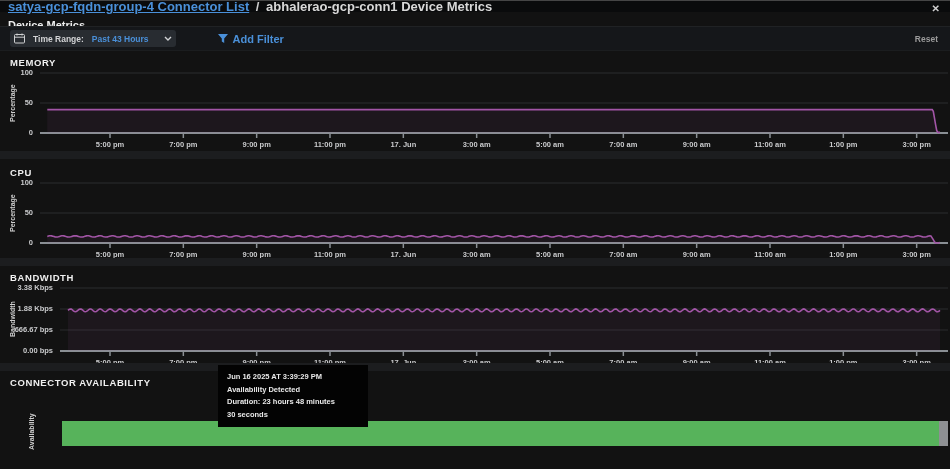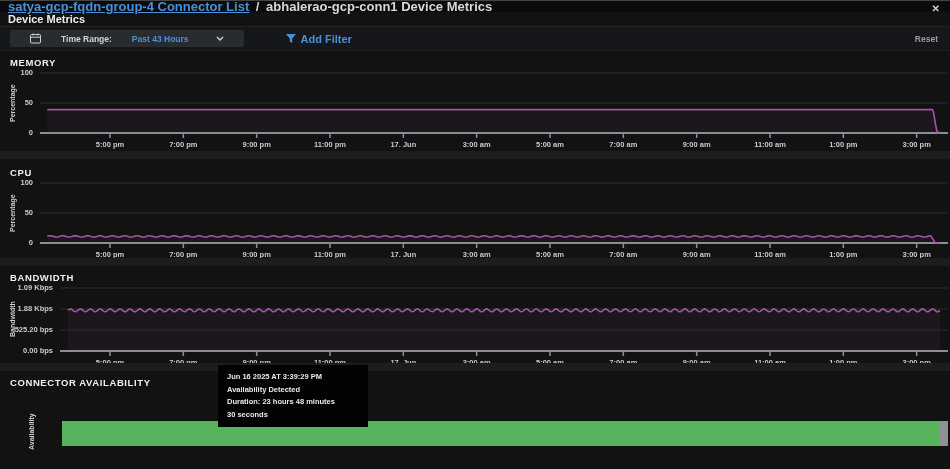--- a/index.html
+++ b/index.html
@@ -8,25 +8,25 @@
     background:#121212;box-sizing:border-box;border-top:1px solid #454545;
     font-family:"Liberation Sans",sans-serif;
     -webkit-font-smoothing:antialiased;
   }
   .topbar{position:absolute;top:0;left:0;right:0;height:11px;background:#0a0b0c;
     font-size:13px;font-weight:700;line-height:11px;padding-left:8px;color:#c8c8c8;white-space:nowrap;}
   .topbar a{color:var(--accent,#4a90d9);text-decoration:underline;cursor:pointer;}
   .topbar .sep{color:#cfcfcf;padding:0 3px;}
   .topbar .curr{color:#d8d8d8;}
   .close-x{position:absolute;top:2px;right:10px;color:#cfcfcf;font-size:10px;font-weight:700;cursor:pointer;z-index:9;}
-  .page-title{position:absolute;top:12px;left:8px;font-size:11px;font-weight:700;color:#ededed;}
+  .page-title{position:absolute;top:18px;left:8px;font-size:11px;font-weight:700;color:#ededed;}
   .toolbar{position:absolute;top:25px;left:0;right:0;height:23px;background:#15171a;
     border-top:1px solid #202224;border-bottom:1px solid #1b1d1f;display:flex;align-items:center;padding-left:10px;}
   .tr-btn{height:17px;background:#282c31;border-radius:3px;display:flex;align-items:center;
-    padding:0 20px;font-size:8.5px;font-weight:700;color:#d2d3d5;cursor:pointer;gap:20px;}
+    padding:0 4px;font-size:8.5px;font-weight:700;color:#d2d3d5;cursor:pointer;gap:8px;}
   .tr-btn .blue{color:var(--accent,#4a90d9);}
   .tr-btn .chev{margin-left:7px;display:flex;}
   .add-filter{display:flex;align-items:center;gap:5px;margin-left:42px;
     color:var(--accent,#4a90d9);font-size:11px;font-weight:700;cursor:pointer;}
   .reset-btn{position:absolute;right:12px;top:7px;color:#9b9b9b;font-size:8.5px;font-weight:700;cursor:pointer;}
   .chart-section{position:absolute;left:0;width:950px;}
   .chart-title{position:absolute;top:4px;left:10px;font-size:9.5px;font-weight:700;
     letter-spacing:.6px;color:#f0f0f0;white-space:nowrap;}
   .chart-svg{position:absolute;left:0;display:block;}
   .ylabel{position:absolute;writing-mode:vertical-rl;transform:rotate(180deg);
@@ -175,23 +175,23 @@
       <line x1="549.998" x2="549.998" y1="69" y2="74" stroke="#8a8f94" stroke-width="1.5"></line>
       <line x1="623.331" x2="623.331" y1="69" y2="74" stroke="#8a8f94" stroke-width="1.5"></line>
       <line x1="696.664" x2="696.664" y1="69" y2="74" stroke="#8a8f94" stroke-width="1.5"></line>
       <line x1="769.997" x2="769.997" y1="69" y2="74" stroke="#8a8f94" stroke-width="1.5"></line>
       <line x1="843.3299999999999" x2="843.3299999999999" y1="69" y2="74" stroke="#8a8f94" stroke-width="1.5"></line>
       <line x1="916.663" x2="916.663" y1="69" y2="74" stroke="#8a8f94" stroke-width="1.5"></line>
       <path d="M68.0,28.37L69.1,27.46L70.2,26.97L71.3,27.12L72.4,27.84L73.4,28.80L74.5,29.56L75.6,29.77L76.7,29.34L77.8,28.45L78.9,27.53L80.0,26.99L81.1,27.08L82.2,27.76L83.3,28.72L84.3,29.51L85.4,29.78L86.5,29.40L87.6,28.54L88.7,27.61L89.8,27.02L90.9,27.05L92.0,27.68L93.1,28.63L94.2,29.46L95.2,29.78L96.3,29.46L97.4,28.63L98.5,27.68L99.6,27.05L100.7,27.02L101.8,27.61L102.9,28.54L104.0,29.40L105.1,29.78L106.1,29.51L107.2,28.72L108.3,27.76L109.4,27.08L110.5,26.99L111.6,27.53L112.7,28.45L113.8,29.34L114.9,29.77L116.0,29.56L117.0,28.80L118.1,27.84L119.2,27.12L120.3,26.97L121.4,27.46L122.5,28.36L123.6,29.27L124.7,29.76L125.8,29.61L126.9,28.89L127.9,27.93L129.0,27.17L130.1,26.96L131.2,27.39L132.3,28.28L133.4,29.20L134.5,29.74L135.6,29.65L136.7,28.97L137.8,28.01L138.8,27.22L139.9,26.95L141.0,27.33L142.1,28.19L143.2,29.12L144.3,29.71L145.4,29.68L146.5,29.05L147.6,28.10L148.7,27.27L149.7,26.95L150.8,27.27L151.9,28.10L153.0,29.05L154.1,29.68L155.2,29.71L156.3,29.12L157.4,28.19L158.5,27.33L159.6,26.95L160.6,27.22L161.7,28.01L162.8,28.97L163.9,29.65L165.0,29.74L166.1,29.20L167.2,28.28L168.3,27.39L169.4,26.96L170.5,27.17L171.5,27.93L172.6,28.89L173.7,29.61L174.8,29.76L175.9,29.27L177.0,28.36L178.1,27.46L179.2,26.97L180.3,27.12L181.4,27.84L182.4,28.80L183.5,29.56L184.6,29.77L185.7,29.34L186.8,28.45L187.9,27.53L189.0,26.99L190.1,27.08L191.2,27.76L192.3,28.72L193.3,29.51L194.4,29.78L195.5,29.40L196.6,28.54L197.7,27.61L198.8,27.02L199.9,27.05L201.0,27.68L202.1,28.63L203.2,29.46L204.2,29.78L205.3,29.46L206.4,28.63L207.5,27.68L208.6,27.05L209.7,27.02L210.8,27.61L211.9,28.54L213.0,29.40L214.1,29.78L215.1,29.51L216.2,28.72L217.3,27.76L218.4,27.08L219.5,26.99L220.6,27.53L221.7,28.45L222.8,29.34L223.9,29.77L225.0,29.56L226.0,28.80L227.1,27.84L228.2,27.12L229.3,26.97L230.4,27.46L231.5,28.37L232.6,29.27L233.7,29.76L234.8,29.61L235.9,28.89L236.9,27.93L238.0,27.17L239.1,26.96L240.2,27.39L241.3,28.28L242.4,29.20L243.5,29.74L244.6,29.65L245.7,28.97L246.8,28.01L247.8,27.22L248.9,26.95L250.0,27.33L251.1,28.19L252.2,29.12L253.3,29.71L254.4,29.68L255.5,29.05L256.6,28.10L257.7,27.27L258.7,26.95L259.8,27.27L260.9,28.10L262.0,29.05L263.1,29.68L264.2,29.71L265.3,29.12L266.4,28.19L267.5,27.33L268.6,26.95L269.6,27.22L270.7,28.01L271.8,28.97L272.9,29.65L274.0,29.74L275.1,29.20L276.2,28.28L277.3,27.39L278.4,26.96L279.5,27.17L280.5,27.93L281.6,28.89L282.7,29.61L283.8,29.76L284.9,29.27L286.0,28.37L287.1,27.46L288.2,26.97L289.3,27.12L290.4,27.84L291.4,28.80L292.5,29.56L293.6,29.77L294.7,29.34L295.8,28.45L296.9,27.53L298.0,26.99L299.1,27.08L300.2,27.76L301.3,28.72L302.3,29.51L303.4,29.78L304.5,29.40L305.6,28.54L306.7,27.61L307.8,27.02L308.9,27.05L310.0,27.68L311.1,28.63L312.2,29.46L313.2,29.78L314.3,29.46L315.4,28.63L316.5,27.68L317.6,27.05L318.7,27.02L319.8,27.61L320.9,28.54L322.0,29.40L323.1,29.78L324.1,29.51L325.2,28.72L326.3,27.76L327.4,27.08L328.5,26.99L329.6,27.53L330.7,28.45L331.8,29.34L332.9,29.77L334.0,29.56L335.0,28.80L336.1,27.84L337.2,27.12L338.3,26.97L339.4,27.46L340.5,28.36L341.6,29.27L342.7,29.76L343.8,29.61L344.9,28.89L345.9,27.93L347.0,27.17L348.1,26.96L349.2,27.39L350.3,28.28L351.4,29.20L352.5,29.74L353.6,29.65L354.7,28.97L355.8,28.01L356.8,27.22L357.9,26.95L359.0,27.33L360.1,28.19L361.2,29.12L362.3,29.71L363.4,29.68L364.5,29.05L365.6,28.10L366.7,27.27L367.7,26.95L368.8,27.27L369.9,28.10L371.0,29.05L372.1,29.68L373.2,29.71L374.3,29.12L375.4,28.19L376.5,27.33L377.6,26.95L378.6,27.22L379.7,28.01L380.8,28.97L381.9,29.65L383.0,29.74L384.1,29.20L385.2,28.28L386.3,27.39L387.4,26.96L388.5,27.17L389.5,27.93L390.6,28.89L391.7,29.61L392.8,29.76L393.9,29.27L395.0,28.37L396.1,27.46L397.2,26.97L398.3,27.12L399.4,27.84L400.4,28.80L401.5,29.56L402.6,29.77L403.7,29.34L404.8,28.45L405.9,27.53L407.0,26.99L408.1,27.08L409.2,27.76L410.3,28.72L411.3,29.51L412.4,29.78L413.5,29.40L414.6,28.54L415.7,27.61L416.8,27.02L417.9,27.05L419.0,27.68L420.1,28.63L421.2,29.46L422.2,29.78L423.3,29.46L424.4,28.63L425.5,27.68L426.6,27.05L427.7,27.02L428.8,27.61L429.9,28.54L431.0,29.40L432.1,29.78L433.1,29.51L434.2,28.72L435.3,27.76L436.4,27.08L437.5,26.99L438.6,27.53L439.7,28.45L440.8,29.34L441.9,29.77L443.0,29.56L444.0,28.80L445.1,27.84L446.2,27.12L447.3,26.97L448.4,27.46L449.5,28.36L450.6,29.27L451.7,29.76L452.8,29.61L453.9,28.89L454.9,27.93L456.0,27.17L457.1,26.96L458.2,27.39L459.3,28.28L460.4,29.20L461.5,29.74L462.6,29.65L463.7,28.97L464.8,28.01L465.8,27.22L466.9,26.95L468.0,27.33L469.1,28.19L470.2,29.12L471.3,29.71L472.4,29.68L473.5,29.05L474.6,28.10L475.7,27.27L476.7,26.95L477.8,27.27L478.9,28.10L480.0,29.05L481.1,29.68L482.2,29.71L483.3,29.12L484.4,28.19L485.5,27.33L486.6,26.95L487.6,27.22L488.7,28.01L489.8,28.97L490.9,29.65L492.0,29.74L493.1,29.20L494.2,28.28L495.3,27.39L496.4,26.96L497.5,27.17L498.5,27.93L499.6,28.89L500.7,29.61L501.8,29.76L502.9,29.27L504.0,28.37L505.1,27.46L506.2,26.97L507.3,27.12L508.4,27.84L509.5,28.80L510.5,29.56L511.6,29.77L512.7,29.34L513.8,28.45L514.9,27.53L516.0,26.99L517.1,27.08L518.2,27.76L519.3,28.72L520.4,29.51L521.4,29.78L522.5,29.40L523.6,28.54L524.7,27.61L525.8,27.02L526.9,27.05L528.0,27.68L529.1,28.63L530.2,29.46L531.3,29.78L532.3,29.46L533.4,28.63L534.5,27.68L535.6,27.05L536.7,27.02L537.8,27.61L538.9,28.54L540.0,29.40L541.1,29.78L542.2,29.51L543.2,28.72L544.3,27.76L545.4,27.08L546.5,26.99L547.6,27.53L548.7,28.45L549.8,29.34L550.9,29.77L552.0,29.56L553.1,28.80L554.1,27.84L555.2,27.12L556.3,26.97L557.4,27.46L558.5,28.36L559.6,29.27L560.7,29.76L561.8,29.61L562.9,28.89L564.0,27.93L565.0,27.17L566.1,26.96L567.2,27.39L568.3,28.28L569.4,29.20L570.5,29.74L571.6,29.65L572.7,28.97L573.8,28.01L574.9,27.22L575.9,26.95L577.0,27.33L578.1,28.19L579.2,29.12L580.3,29.71L581.4,29.68L582.5,29.05L583.6,28.10L584.7,27.27L585.8,26.95L586.8,27.27L587.9,28.10L589.0,29.05L590.1,29.68L591.2,29.71L592.3,29.12L593.4,28.19L594.5,27.33L595.6,26.95L596.7,27.22L597.7,28.01L598.8,28.97L599.9,29.65L601.0,29.74L602.1,29.20L603.2,28.28L604.3,27.39L605.4,26.96L606.5,27.17L607.6,27.93L608.6,28.89L609.7,29.61L610.8,29.76L611.9,29.27L613.0,28.37L614.1,27.46L615.2,26.97L616.3,27.12L617.4,27.84L618.5,28.80L619.5,29.56L620.6,29.77L621.7,29.34L622.8,28.45L623.9,27.53L625.0,26.99L626.1,27.08L627.2,27.76L628.3,28.72L629.4,29.51L630.4,29.78L631.5,29.40L632.6,28.54L633.7,27.61L634.8,27.02L635.9,27.05L637.0,27.68L638.1,28.63L639.2,29.46L640.3,29.78L641.3,29.46L642.4,28.63L643.5,27.68L644.6,27.05L645.7,27.02L646.8,27.61L647.9,28.54L649.0,29.40L650.1,29.78L651.2,29.51L652.2,28.72L653.3,27.76L654.4,27.08L655.5,26.99L656.6,27.53L657.7,28.45L658.8,29.34L659.9,29.77L661.0,29.56L662.1,28.80L663.1,27.84L664.2,27.12L665.3,26.97L666.4,27.46L667.5,28.36L668.6,29.27L669.7,29.76L670.8,29.61L671.9,28.89L673.0,27.93L674.0,27.17L675.1,26.96L676.2,27.39L677.3,28.28L678.4,29.20L679.5,29.74L680.6,29.65L681.7,28.97L682.8,28.01L683.9,27.22L684.9,26.95L686.0,27.33L687.1,28.19L688.2,29.12L689.3,29.71L690.4,29.68L691.5,29.05L692.6,28.10L693.7,27.27L694.8,26.95L695.8,27.27L696.9,28.10L698.0,29.05L699.1,29.68L700.2,29.71L701.3,29.12L702.4,28.19L703.5,27.33L704.6,26.95L705.7,27.22L706.7,28.01L707.8,28.97L708.9,29.65L710.0,29.74L711.1,29.20L712.2,28.28L713.3,27.39L714.4,26.96L715.5,27.17L716.6,27.93L717.6,28.89L718.7,29.61L719.8,29.76L720.9,29.27L722.0,28.37L723.1,27.46L724.2,26.97L725.3,27.12L726.4,27.84L727.5,28.80L728.5,29.56L729.6,29.77L730.7,29.34L731.8,28.45L732.9,27.53L734.0,26.99L735.1,27.08L736.2,27.76L737.3,28.72L738.4,29.51L739.4,29.78L740.5,29.40L741.6,28.54L742.7,27.61L743.8,27.02L744.9,27.05L746.0,27.68L747.1,28.63L748.2,29.46L749.3,29.78L750.3,29.46L751.4,28.63L752.5,27.68L753.6,27.05L754.7,27.02L755.8,27.61L756.9,28.54L758.0,29.40L759.1,29.78L760.2,29.51L761.2,28.72L762.3,27.76L763.4,27.08L764.5,26.99L765.6,27.53L766.7,28.45L767.8,29.34L768.9,29.77L770.0,29.56L771.1,28.80L772.1,27.84L773.2,27.12L774.3,26.97L775.4,27.46L776.5,28.36L777.6,29.27L778.7,29.76L779.8,29.61L780.9,28.89L782.0,27.93L783.0,27.17L784.1,26.96L785.2,27.39L786.3,28.28L787.4,29.20L788.5,29.74L789.6,29.65L790.7,28.97L791.8,28.01L792.9,27.22L793.9,26.95L795.0,27.33L796.1,28.19L797.2,29.12L798.3,29.71L799.4,29.68L800.5,29.05L801.6,28.10L802.7,27.27L803.8,26.95L804.8,27.27L805.9,28.10L807.0,29.05L808.1,29.68L809.2,29.71L810.3,29.12L811.4,28.19L812.5,27.33L813.6,26.95L814.7,27.22L815.7,28.01L816.8,28.97L817.9,29.65L819.0,29.74L820.1,29.20L821.2,28.28L822.3,27.39L823.4,26.96L824.5,27.17L825.6,27.93L826.6,28.89L827.7,29.61L828.8,29.76L829.9,29.27L831.0,28.37L832.1,27.46L833.2,26.97L834.3,27.12L835.4,27.84L836.5,28.80L837.5,29.56L838.6,29.77L839.7,29.34L840.8,28.45L841.9,27.53L843.0,26.99L844.1,27.08L845.2,27.76L846.3,28.72L847.4,29.51L848.4,29.78L849.5,29.40L850.6,28.54L851.7,27.61L852.8,27.02L853.9,27.05L855.0,27.68L856.1,28.63L857.2,29.46L858.3,29.78L859.3,29.46L860.4,28.63L861.5,27.68L862.6,27.05L863.7,27.02L864.8,27.61L865.9,28.54L867.0,29.40L868.1,29.78L869.2,29.51L870.2,28.72L871.3,27.76L872.4,27.08L873.5,26.99L874.6,27.53L875.7,28.45L876.8,29.34L877.9,29.77L879.0,29.56L880.1,28.80L881.1,27.84L882.2,27.12L883.3,26.97L884.4,27.46L885.5,28.36L886.6,29.27L887.7,29.76L888.8,29.61L889.9,28.89L891.0,27.93L892.0,27.17L893.1,26.96L894.2,27.39L895.3,28.28L896.4,29.20L897.5,29.74L898.6,29.65L899.7,28.97L900.8,28.01L901.9,27.22L902.9,26.95L904.0,27.33L905.1,28.19L906.2,29.12L907.3,29.71L908.4,29.68L909.5,29.05L910.6,28.10L911.7,27.27L912.8,26.95L913.8,27.27L914.9,28.10L916.0,29.05L917.1,29.68L918.2,29.71L919.3,29.12L920.4,28.19L921.5,27.33L922.6,26.95L923.7,27.22L924.7,28.01L925.8,28.97L926.9,29.65L928.0,29.74L929.1,29.20L930.2,28.28L931.3,27.39L932.4,26.96L933.5,27.17L934.6,27.93L935.6,28.89L936.7,29.61L937.8,29.76L938.9,29.27L940.0,28.37L940.0,69L68.0,69Z" fill="#a255a6" opacity="0.08"></path>
       <path d="M68.0,28.37L69.1,27.46L70.2,26.97L71.3,27.12L72.4,27.84L73.4,28.80L74.5,29.56L75.6,29.77L76.7,29.34L77.8,28.45L78.9,27.53L80.0,26.99L81.1,27.08L82.2,27.76L83.3,28.72L84.3,29.51L85.4,29.78L86.5,29.40L87.6,28.54L88.7,27.61L89.8,27.02L90.9,27.05L92.0,27.68L93.1,28.63L94.2,29.46L95.2,29.78L96.3,29.46L97.4,28.63L98.5,27.68L99.6,27.05L100.7,27.02L101.8,27.61L102.9,28.54L104.0,29.40L105.1,29.78L106.1,29.51L107.2,28.72L108.3,27.76L109.4,27.08L110.5,26.99L111.6,27.53L112.7,28.45L113.8,29.34L114.9,29.77L116.0,29.56L117.0,28.80L118.1,27.84L119.2,27.12L120.3,26.97L121.4,27.46L122.5,28.36L123.6,29.27L124.7,29.76L125.8,29.61L126.9,28.89L127.9,27.93L129.0,27.17L130.1,26.96L131.2,27.39L132.3,28.28L133.4,29.20L134.5,29.74L135.6,29.65L136.7,28.97L137.8,28.01L138.8,27.22L139.9,26.95L141.0,27.33L142.1,28.19L143.2,29.12L144.3,29.71L145.4,29.68L146.5,29.05L147.6,28.10L148.7,27.27L149.7,26.95L150.8,27.27L151.9,28.10L153.0,29.05L154.1,29.68L155.2,29.71L156.3,29.12L157.4,28.19L158.5,27.33L159.6,26.95L160.6,27.22L161.7,28.01L162.8,28.97L163.9,29.65L165.0,29.74L166.1,29.20L167.2,28.28L168.3,27.39L169.4,26.96L170.5,27.17L171.5,27.93L172.6,28.89L173.7,29.61L174.8,29.76L175.9,29.27L177.0,28.36L178.1,27.46L179.2,26.97L180.3,27.12L181.4,27.84L182.4,28.80L183.5,29.56L184.6,29.77L185.7,29.34L186.8,28.45L187.9,27.53L189.0,26.99L190.1,27.08L191.2,27.76L192.3,28.72L193.3,29.51L194.4,29.78L195.5,29.40L196.6,28.54L197.7,27.61L198.8,27.02L199.9,27.05L201.0,27.68L202.1,28.63L203.2,29.46L204.2,29.78L205.3,29.46L206.4,28.63L207.5,27.68L208.6,27.05L209.7,27.02L210.8,27.61L211.9,28.54L213.0,29.40L214.1,29.78L215.1,29.51L216.2,28.72L217.3,27.76L218.4,27.08L219.5,26.99L220.6,27.53L221.7,28.45L222.8,29.34L223.9,29.77L225.0,29.56L226.0,28.80L227.1,27.84L228.2,27.12L229.3,26.97L230.4,27.46L231.5,28.37L232.6,29.27L233.7,29.76L234.8,29.61L235.9,28.89L236.9,27.93L238.0,27.17L239.1,26.96L240.2,27.39L241.3,28.28L242.4,29.20L243.5,29.74L244.6,29.65L245.7,28.97L246.8,28.01L247.8,27.22L248.9,26.95L250.0,27.33L251.1,28.19L252.2,29.12L253.3,29.71L254.4,29.68L255.5,29.05L256.6,28.10L257.7,27.27L258.7,26.95L259.8,27.27L260.9,28.10L262.0,29.05L263.1,29.68L264.2,29.71L265.3,29.12L266.4,28.19L267.5,27.33L268.6,26.95L269.6,27.22L270.7,28.01L271.8,28.97L272.9,29.65L274.0,29.74L275.1,29.20L276.2,28.28L277.3,27.39L278.4,26.96L279.5,27.17L280.5,27.93L281.6,28.89L282.7,29.61L283.8,29.76L284.9,29.27L286.0,28.37L287.1,27.46L288.2,26.97L289.3,27.12L290.4,27.84L291.4,28.80L292.5,29.56L293.6,29.77L294.7,29.34L295.8,28.45L296.9,27.53L298.0,26.99L299.1,27.08L300.2,27.76L301.3,28.72L302.3,29.51L303.4,29.78L304.5,29.40L305.6,28.54L306.7,27.61L307.8,27.02L308.9,27.05L310.0,27.68L311.1,28.63L312.2,29.46L313.2,29.78L314.3,29.46L315.4,28.63L316.5,27.68L317.6,27.05L318.7,27.02L319.8,27.61L320.9,28.54L322.0,29.40L323.1,29.78L324.1,29.51L325.2,28.72L326.3,27.76L327.4,27.08L328.5,26.99L329.6,27.53L330.7,28.45L331.8,29.34L332.9,29.77L334.0,29.56L335.0,28.80L336.1,27.84L337.2,27.12L338.3,26.97L339.4,27.46L340.5,28.36L341.6,29.27L342.7,29.76L343.8,29.61L344.9,28.89L345.9,27.93L347.0,27.17L348.1,26.96L349.2,27.39L350.3,28.28L351.4,29.20L352.5,29.74L353.6,29.65L354.7,28.97L355.8,28.01L356.8,27.22L357.9,26.95L359.0,27.33L360.1,28.19L361.2,29.12L362.3,29.71L363.4,29.68L364.5,29.05L365.6,28.10L366.7,27.27L367.7,26.95L368.8,27.27L369.9,28.10L371.0,29.05L372.1,29.68L373.2,29.71L374.3,29.12L375.4,28.19L376.5,27.33L377.6,26.95L378.6,27.22L379.7,28.01L380.8,28.97L381.9,29.65L383.0,29.74L384.1,29.20L385.2,28.28L386.3,27.39L387.4,26.96L388.5,27.17L389.5,27.93L390.6,28.89L391.7,29.61L392.8,29.76L393.9,29.27L395.0,28.37L396.1,27.46L397.2,26.97L398.3,27.12L399.4,27.84L400.4,28.80L401.5,29.56L402.6,29.77L403.7,29.34L404.8,28.45L405.9,27.53L407.0,26.99L408.1,27.08L409.2,27.76L410.3,28.72L411.3,29.51L412.4,29.78L413.5,29.40L414.6,28.54L415.7,27.61L416.8,27.02L417.9,27.05L419.0,27.68L420.1,28.63L421.2,29.46L422.2,29.78L423.3,29.46L424.4,28.63L425.5,27.68L426.6,27.05L427.7,27.02L428.8,27.61L429.9,28.54L431.0,29.40L432.1,29.78L433.1,29.51L434.2,28.72L435.3,27.76L436.4,27.08L437.5,26.99L438.6,27.53L439.7,28.45L440.8,29.34L441.9,29.77L443.0,29.56L444.0,28.80L445.1,27.84L446.2,27.12L447.3,26.97L448.4,27.46L449.5,28.36L450.6,29.27L451.7,29.76L452.8,29.61L453.9,28.89L454.9,27.93L456.0,27.17L457.1,26.96L458.2,27.39L459.3,28.28L460.4,29.20L461.5,29.74L462.6,29.65L463.7,28.97L464.8,28.01L465.8,27.22L466.9,26.95L468.0,27.33L469.1,28.19L470.2,29.12L471.3,29.71L472.4,29.68L473.5,29.05L474.6,28.10L475.7,27.27L476.7,26.95L477.8,27.27L478.9,28.10L480.0,29.05L481.1,29.68L482.2,29.71L483.3,29.12L484.4,28.19L485.5,27.33L486.6,26.95L487.6,27.22L488.7,28.01L489.8,28.97L490.9,29.65L492.0,29.74L493.1,29.20L494.2,28.28L495.3,27.39L496.4,26.96L497.5,27.17L498.5,27.93L499.6,28.89L500.7,29.61L501.8,29.76L502.9,29.27L504.0,28.37L505.1,27.46L506.2,26.97L507.3,27.12L508.4,27.84L509.5,28.80L510.5,29.56L511.6,29.77L512.7,29.34L513.8,28.45L514.9,27.53L516.0,26.99L517.1,27.08L518.2,27.76L519.3,28.72L520.4,29.51L521.4,29.78L522.5,29.40L523.6,28.54L524.7,27.61L525.8,27.02L526.9,27.05L528.0,27.68L529.1,28.63L530.2,29.46L531.3,29.78L532.3,29.46L533.4,28.63L534.5,27.68L535.6,27.05L536.7,27.02L537.8,27.61L538.9,28.54L540.0,29.40L541.1,29.78L542.2,29.51L543.2,28.72L544.3,27.76L545.4,27.08L546.5,26.99L547.6,27.53L548.7,28.45L549.8,29.34L550.9,29.77L552.0,29.56L553.1,28.80L554.1,27.84L555.2,27.12L556.3,26.97L557.4,27.46L558.5,28.36L559.6,29.27L560.7,29.76L561.8,29.61L562.9,28.89L564.0,27.93L565.0,27.17L566.1,26.96L567.2,27.39L568.3,28.28L569.4,29.20L570.5,29.74L571.6,29.65L572.7,28.97L573.8,28.01L574.9,27.22L575.9,26.95L577.0,27.33L578.1,28.19L579.2,29.12L580.3,29.71L581.4,29.68L582.5,29.05L583.6,28.10L584.7,27.27L585.8,26.95L586.8,27.27L587.9,28.10L589.0,29.05L590.1,29.68L591.2,29.71L592.3,29.12L593.4,28.19L594.5,27.33L595.6,26.95L596.7,27.22L597.7,28.01L598.8,28.97L599.9,29.65L601.0,29.74L602.1,29.20L603.2,28.28L604.3,27.39L605.4,26.96L606.5,27.17L607.6,27.93L608.6,28.89L609.7,29.61L610.8,29.76L611.9,29.27L613.0,28.37L614.1,27.46L615.2,26.97L616.3,27.12L617.4,27.84L618.5,28.80L619.5,29.56L620.6,29.77L621.7,29.34L622.8,28.45L623.9,27.53L625.0,26.99L626.1,27.08L627.2,27.76L628.3,28.72L629.4,29.51L630.4,29.78L631.5,29.40L632.6,28.54L633.7,27.61L634.8,27.02L635.9,27.05L637.0,27.68L638.1,28.63L639.2,29.46L640.3,29.78L641.3,29.46L642.4,28.63L643.5,27.68L644.6,27.05L645.7,27.02L646.8,27.61L647.9,28.54L649.0,29.40L650.1,29.78L651.2,29.51L652.2,28.72L653.3,27.76L654.4,27.08L655.5,26.99L656.6,27.53L657.7,28.45L658.8,29.34L659.9,29.77L661.0,29.56L662.1,28.80L663.1,27.84L664.2,27.12L665.3,26.97L666.4,27.46L667.5,28.36L668.6,29.27L669.7,29.76L670.8,29.61L671.9,28.89L673.0,27.93L674.0,27.17L675.1,26.96L676.2,27.39L677.3,28.28L678.4,29.20L679.5,29.74L680.6,29.65L681.7,28.97L682.8,28.01L683.9,27.22L684.9,26.95L686.0,27.33L687.1,28.19L688.2,29.12L689.3,29.71L690.4,29.68L691.5,29.05L692.6,28.10L693.7,27.27L694.8,26.95L695.8,27.27L696.9,28.10L698.0,29.05L699.1,29.68L700.2,29.71L701.3,29.12L702.4,28.19L703.5,27.33L704.6,26.95L705.7,27.22L706.7,28.01L707.8,28.97L708.9,29.65L710.0,29.74L711.1,29.20L712.2,28.28L713.3,27.39L714.4,26.96L715.5,27.17L716.6,27.93L717.6,28.89L718.7,29.61L719.8,29.76L720.9,29.27L722.0,28.37L723.1,27.46L724.2,26.97L725.3,27.12L726.4,27.84L727.5,28.80L728.5,29.56L729.6,29.77L730.7,29.34L731.8,28.45L732.9,27.53L734.0,26.99L735.1,27.08L736.2,27.76L737.3,28.72L738.4,29.51L739.4,29.78L740.5,29.40L741.6,28.54L742.7,27.61L743.8,27.02L744.9,27.05L746.0,27.68L747.1,28.63L748.2,29.46L749.3,29.78L750.3,29.46L751.4,28.63L752.5,27.68L753.6,27.05L754.7,27.02L755.8,27.61L756.9,28.54L758.0,29.40L759.1,29.78L760.2,29.51L761.2,28.72L762.3,27.76L763.4,27.08L764.5,26.99L765.6,27.53L766.7,28.45L767.8,29.34L768.9,29.77L770.0,29.56L771.1,28.80L772.1,27.84L773.2,27.12L774.3,26.97L775.4,27.46L776.5,28.36L777.6,29.27L778.7,29.76L779.8,29.61L780.9,28.89L782.0,27.93L783.0,27.17L784.1,26.96L785.2,27.39L786.3,28.28L787.4,29.20L788.5,29.74L789.6,29.65L790.7,28.97L791.8,28.01L792.9,27.22L793.9,26.95L795.0,27.33L796.1,28.19L797.2,29.12L798.3,29.71L799.4,29.68L800.5,29.05L801.6,28.10L802.7,27.27L803.8,26.95L804.8,27.27L805.9,28.10L807.0,29.05L808.1,29.68L809.2,29.71L810.3,29.12L811.4,28.19L812.5,27.33L813.6,26.95L814.7,27.22L815.7,28.01L816.8,28.97L817.9,29.65L819.0,29.74L820.1,29.20L821.2,28.28L822.3,27.39L823.4,26.96L824.5,27.17L825.6,27.93L826.6,28.89L827.7,29.61L828.8,29.76L829.9,29.27L831.0,28.37L832.1,27.46L833.2,26.97L834.3,27.12L835.4,27.84L836.5,28.80L837.5,29.56L838.6,29.77L839.7,29.34L840.8,28.45L841.9,27.53L843.0,26.99L844.1,27.08L845.2,27.76L846.3,28.72L847.4,29.51L848.4,29.78L849.5,29.40L850.6,28.54L851.7,27.61L852.8,27.02L853.9,27.05L855.0,27.68L856.1,28.63L857.2,29.46L858.3,29.78L859.3,29.46L860.4,28.63L861.5,27.68L862.6,27.05L863.7,27.02L864.8,27.61L865.9,28.54L867.0,29.40L868.1,29.78L869.2,29.51L870.2,28.72L871.3,27.76L872.4,27.08L873.5,26.99L874.6,27.53L875.7,28.45L876.8,29.34L877.9,29.77L879.0,29.56L880.1,28.80L881.1,27.84L882.2,27.12L883.3,26.97L884.4,27.46L885.5,28.36L886.6,29.27L887.7,29.76L888.8,29.61L889.9,28.89L891.0,27.93L892.0,27.17L893.1,26.96L894.2,27.39L895.3,28.28L896.4,29.20L897.5,29.74L898.6,29.65L899.7,28.97L900.8,28.01L901.9,27.22L902.9,26.95L904.0,27.33L905.1,28.19L906.2,29.12L907.3,29.71L908.4,29.68L909.5,29.05L910.6,28.10L911.7,27.27L912.8,26.95L913.8,27.27L914.9,28.10L916.0,29.05L917.1,29.68L918.2,29.71L919.3,29.12L920.4,28.19L921.5,27.33L922.6,26.95L923.7,27.22L924.7,28.01L925.8,28.97L926.9,29.65L928.0,29.74L929.1,29.20L930.2,28.28L931.3,27.39L932.4,26.96L933.5,27.17L934.6,27.93L935.6,28.89L936.7,29.61L937.8,29.76L938.9,29.27L940.0,28.37" fill="none" stroke="#a255a6" stroke-width="1.6"></path>
     </svg>
 <div class="ytick" style="width: 53px; top: 78px;">0.00 bps</div>
-    <div class="ytick" style="width: 53px; top: 56.9999px;">525.20 bps</div>
+    <div class="ytick" style="width: 53px; top: 56.9999px;">666.67 bps</div>
     <div class="ytick" style="width: 53px; top: 36.0001px;">1.88 Kbps</div>
-    <div class="ytick" style="width: 53px; top: 15px;">1.09 Kbps</div>
+    <div class="ytick" style="width: 53px; top: 15px;">3.38 Kbps</div>
     <div class="xtick" style="left: 78px; top: 90px;">5:00 pm</div>
     <div class="xtick" style="left: 151.333px; top: 90px;">7:00 pm</div>
     <div class="xtick" style="left: 224.666px; top: 90px;">9:00 pm</div>
     <div class="xtick" style="left: 297.999px; top: 90px;">11:00 pm</div>
     <div class="xtick" style="left: 371.332px; top: 90px;">17. Jun</div>
     <div class="xtick" style="left: 444.665px; top: 90px;">3:00 am</div>
     <div class="xtick" style="left: 517.998px; top: 90px;">5:00 am</div>
     <div class="xtick" style="left: 591.331px; top: 90px;">7:00 am</div>
     <div class="xtick" style="left: 664.664px; top: 90px;">9:00 am</div>
     <div class="xtick" style="left: 737.997px; top: 90px;">11:00 am</div>

